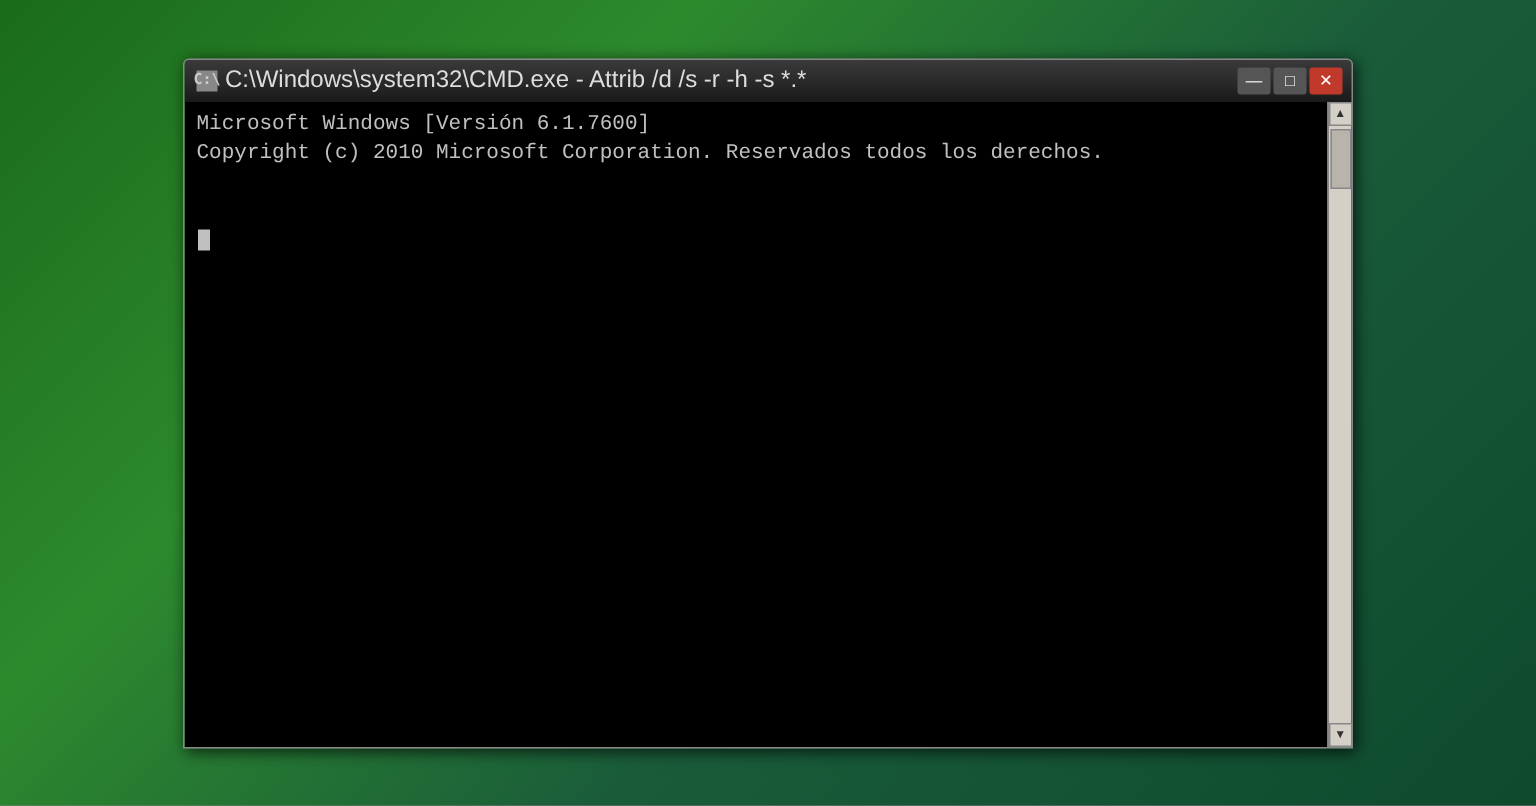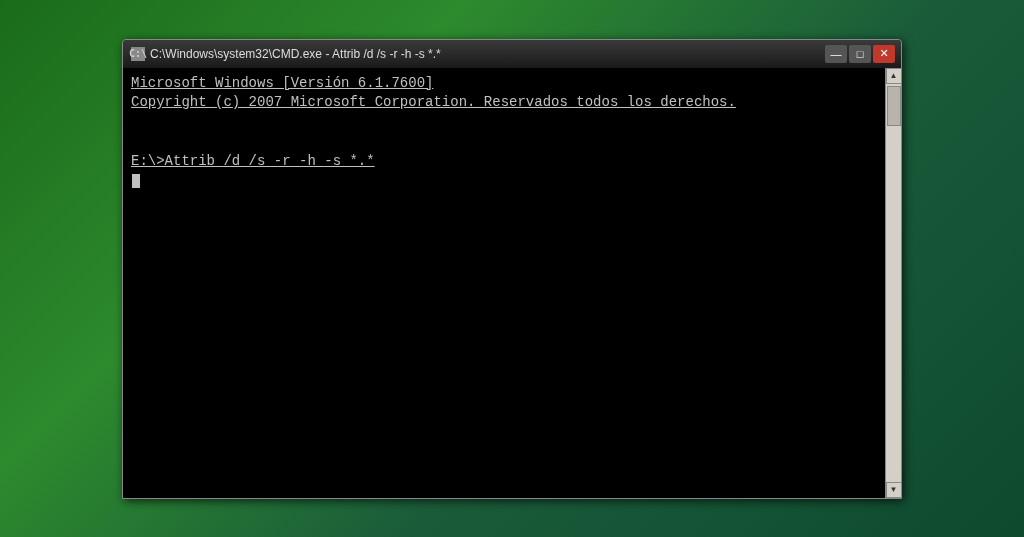--- a/index.html
+++ b/index.html
@@ -50,21 +50,21 @@
       align-items: center;
       justify-content: center;
       font-size: 10px;
       color: #ccc;
       font-weight: bold;
       font-family: monospace;
     }
 
     .title-bar-text {
       color: #ddd;
-      font-size: 12px;
+      font-size: 16px;
       font-family: 'Segoe UI', sans-serif;
     }
 
     .title-bar-controls {
       display: flex;
       gap: 2px;
     }
 
     .tb-btn {
       width: 22px;
@@ -91,21 +91,20 @@
 
     .terminal {
       flex: 1;
       background: #000;
       padding: 6px 8px;
       overflow-y: auto;
       font-family: 'Courier New', Courier, monospace;
       font-size: 14px;
       color: #c0c0c0;
       line-height: 1.4;
-      text-decoration: underline;
     }
 
     .terminal .line {
       white-space: pre;
       display: block;
     }
 
     .terminal .line.empty {
       height: 1.4em;
     }
@@ -176,24 +175,23 @@
     <div class="title-bar-controls">
       <button class="tb-btn minimize">—</button>
       <button class="tb-btn maximize">□</button>
       <button class="tb-btn close">✕</button>
     </div>
   </div>
 
   <div class="window-body">
     <div class="terminal">
       <span class="line">Microsoft Windows [Versión 6.1.7600]</span>
-      <span class="line">Copyright (c) 2007 Microsoft Corporation. Reservados todos los derechos.</span>
+      <span class="line">Copyright (c) 2010 Microsoft Corporation. Reservados todos los derechos.</span>
       <span class="line empty"></span>
       <span class="line empty"></span>
-      <span class="line">E:\&gt;Attrib /d /s -r -h -s *.*</span>
       <span class="line"><span class="cursor"></span></span>
     </div>
     <div class="scrollbar">
       <div class="scrollbar-arrow">▲</div>
       <div class="scrollbar-track">
         <div class="scrollbar-thumb"></div>
       </div>
       <div class="scrollbar-arrow">▼</div>
     </div>
   </div>

